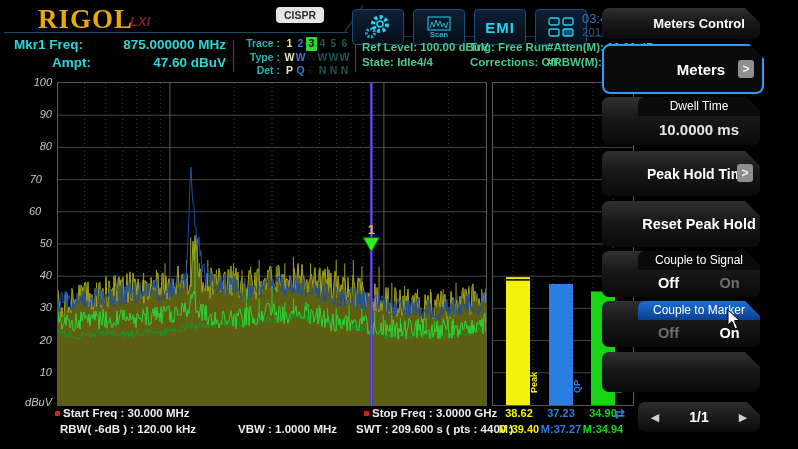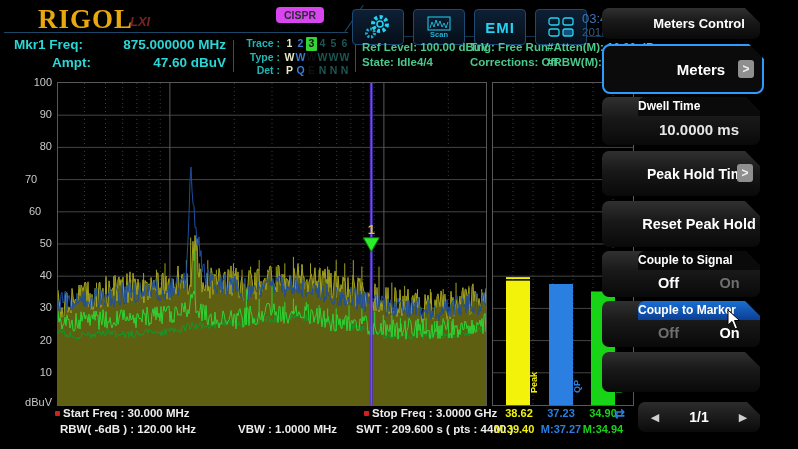--- a/index.html
+++ b/index.html
@@ -4,21 +4,21 @@
 <style>
   html,body{margin:0;padding:0;background:#000;}
   .screen{position:relative;width:798px;height:449px;background:#000;overflow:hidden;
           font-family:"Liberation Sans",sans-serif;-webkit-font-smoothing:antialiased;}
   .abs{position:absolute;}
 
   
   .brand{left:38px;top:4px;font-family:"Liberation Serif",serif;font-weight:bold;
          font-size:27px;color:#e8a90f;letter-spacing:1px;}
   .brand-sub{left:130px;top:14px;color:#7d2026;font-style:italic;font-weight:bold;font-size:13px;}
-  .cispr{left:276px;top:7px;background:#d946ef;color:#2a2e33;border-radius:4px;
+  .cispr{left:276px;top:7px;background:#e5e5e5;color:#2a2e33;border-radius:4px;
          font-size:10.5px;font-weight:bold;padding:2px 8px;}
   .hdr-line{left:4px;top:32px;width:344px;height:1px;background:#1d4766;}
   .hdr-line2{left:352px;top:36px;width:336px;height:1px;background:#16334d;}
   .hdr-diag{left:338px;top:18px;width:32px;height:1px;background:#1d4766;transform:rotate(-55deg);}
   .mkr{left:14px;top:36px;width:212px;color:#2bd6d6;font-size:13.5px;font-weight:bold;line-height:18px;}
   .mkr-row{display:flex;justify-content:space-between;gap:20px;}
   .vdiv{width:1px;background:#145f6a;}
   .trace-block{left:240px;top:37px;width:112px;font-size:10.5px;font-weight:bold;line-height:13.5px;}
   .trace-row{display:flex;}
   .trace-row .lbl{width:40px;text-align:right;color:#1fb6b6;margin-right:4px;white-space:nowrap;}
@@ -29,36 +29,36 @@
         background:linear-gradient(#0d2036,#060e18);display:flex;flex-direction:column;
         align-items:center;justify-content:center;color:#25d2f2;}
   .tbtn .cap{font-size:7.5px;font-weight:bold;color:#1fb3d6;margin-top:-1px;}
   .emi-txt{font-size:15px;font-weight:bold;letter-spacing:1px;}
   .clock{left:582px;top:11px;width:66px;font-weight:normal;}
   .clock .t{color:#3f74b5;font-size:13px;}
   .clock .d{color:#31598c;font-size:11.5px;}
   .status{top:40px;color:#49c98b;font-size:11.5px;font-weight:bold;line-height:15px;white-space:nowrap;}
 
   
-  .ytick{width:34px;text-align:right;color:#c8c8c8;font-size:11px;}
+  .ytick{width:34px;text-align:right;color:#c8c8c8;font-size:11px;font-style:italic;}
   .chart{left:57px;top:82px;width:428px;height:322px;border:1px solid #585858;background:#000;}
   .meterpanel{left:492px;top:82px;width:140px;height:322px;border:1px solid #585858;background:#000;}
 
   
   .foot{color:#ececec;font-size:11.5px;font-weight:bold;white-space:nowrap;}
   .reddot{display:inline-block;width:5px;height:5px;background:#d22020;border-radius:1px;
           margin-right:3px;vertical-align:1px;}
   .mv{font-size:11px;font-weight:bold;text-align:center;}
 
   
   .side-btn{left:602px;width:122px;border-radius:7px;color:#fff;
             background:linear-gradient(180deg,#303030 0%,#181818 45%,#090909 100%);
             clip-path:polygon(0 0,calc(100% - 15px) 0,100% 15px,100% 100%,0 100%);padding-left:36px;}
   .sb-center{display:flex;align-items:center;justify-content:center;font-weight:bold;}
-  .sb-head{height:19px;line-height:19px;text-align:left;font-size:12px;font-weight:bold;
+  .sb-head{height:19px;line-height:19px;text-align:center;font-size:12px;font-weight:normal;
            background:#0a0a0a;border-radius:7px 7px 0 0;}
   .sb-val{text-align:center;font-size:15px;font-weight:bold;color:#e6e6e6;line-height:27px;}
   .arrowbox{width:16px;height:18px;background:#8f8f8f;border-radius:3px;color:#f2f2f2;
             font-size:12px;font-weight:bold;display:flex;align-items:center;justify-content:center;}
   .onoff{display:flex;height:26px;align-items:center;font-size:14.5px;font-weight:bold;}
   .onoff span{flex:1;text-align:center;}
   .oo-sel{color:#ffffff;}
   .oo-un{color:#6f6f6f;}
   .hl-head{background:linear-gradient(#1a6fd4,#0b3f93);color:#fff;}
   .pager{left:638px;top:402px;width:122px;height:30px;border-radius:7px;
@@ -164,21 +164,21 @@
   </div>
   <div class="abs status" style="left:547px">
     <div>#Atten(M): 10.00 dB</div>
     <div>#RBW(M): 120.0 kHz</div>
   </div>
 
   <div id="yticks">
       <div class="abs ytick" style="left: 18px; top: 76px;">100</div>
       <div class="abs ytick" style="left: 18px; top: 108.2px;">90</div>
       <div class="abs ytick" style="left: 18px; top: 140.4px;">80</div>
-      <div class="abs ytick" style="left: 14px; top: 172.6px; text-align: center;">70</div>
+      <div class="abs ytick" style="left: 8px; top: 172.6px;">70</div>
       <div class="abs ytick" style="left: 18px; top: 204.8px; text-align: center;">60</div>
       <div class="abs ytick" style="left: 18px; top: 237px;">50</div>
       <div class="abs ytick" style="left: 18px; top: 269.2px;">40</div>
       <div class="abs ytick" style="left: 18px; top: 301.4px;">30</div>
       <div class="abs ytick" style="left: 18px; top: 333.6px;">20</div>
       <div class="abs ytick" style="left: 18px; top: 365.8px;">10</div>
     </div>
   <div class="abs ytick" style="left:18px;top:396px">dBuV</div>
 
   <div class="abs chart">
@@ -318,21 +318,21 @@
     <span class="reddot"></span><span>Start Freq : 30.000 MHz</span>
   </div>
   <div class="abs foot" style="left:364px;top:407px;width:122px;text-align:right">
     <span class="reddot"></span><span>Stop Freq : 3.0000 GHz</span>
   </div>
   <div class="abs foot" style="left:60px;top:423px">RBW( -6dB ) : 120.00 kHz</div>
   <div class="abs foot" style="left:238px;top:423px">VBW : 1.0000 MHz</div>
   <div class="abs foot" style="left:356px;top:423px;width:130px;text-align:right">SWT : 209.600 s ( pts : 4400 )</div>
   <div id="meter-values">
       <div class="abs mv" style="left: 500px; top: 407px; width: 38px; color: rgb(242, 242, 10);">38.62</div>
-      <div class="abs mv" style="left: 494px; top: 423px; width: 35px; color: rgb(242, 242, 10);">M:39.40</div>
+      <div class="abs mv" style="left: 494px; top: 423px; width: 50px; color: rgb(242, 242, 10);">M:39.40</div>
       <div class="abs mv" style="left: 542px; top: 407px; width: 38px; color: rgb(42, 127, 224);">37.23</div>
       <div class="abs mv" style="left: 536px; top: 423px; width: 50px; color: rgb(42, 127, 224);">M:37.27</div>
       <div class="abs mv" style="left: 584px; top: 407px; width: 38px; color: rgb(23, 212, 23);">34.90</div>
       <div class="abs mv" style="left: 578px; top: 423px; width: 50px; color: rgb(23, 212, 23);">M:34.94</div>
     </div>
   <div class="abs" style="left:614px;top:406px;color:#2a7fd4;font-size:13px;font-weight:bold">⇄</div>
 
   <div class="abs side-btn sb-center" style="top:8px;height:31px;font-size:13px">
     <span>Meters Control</span>
   </div>

